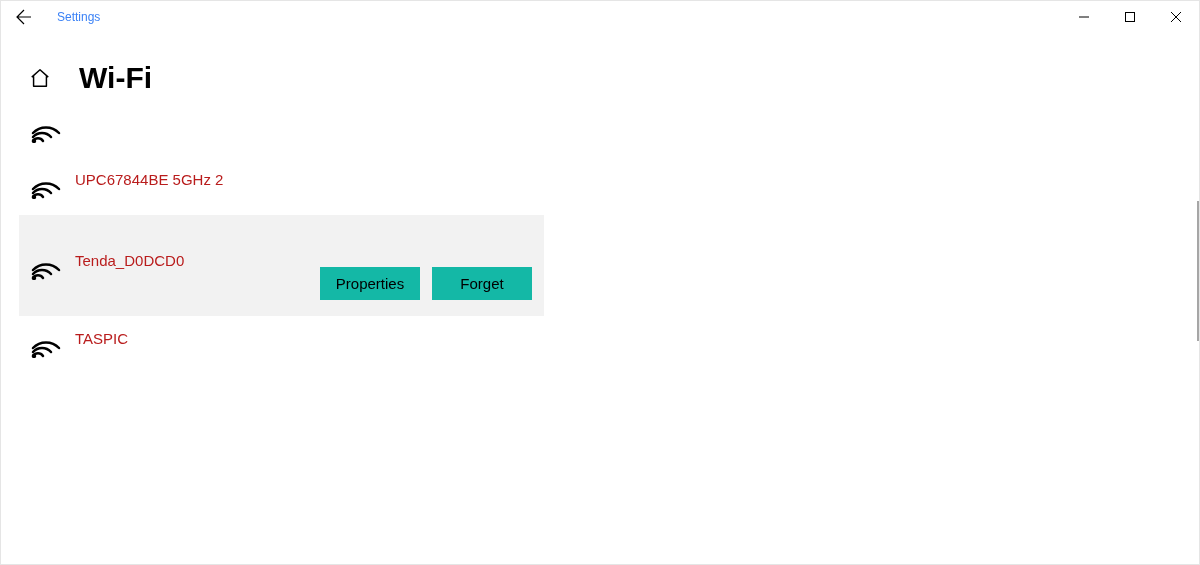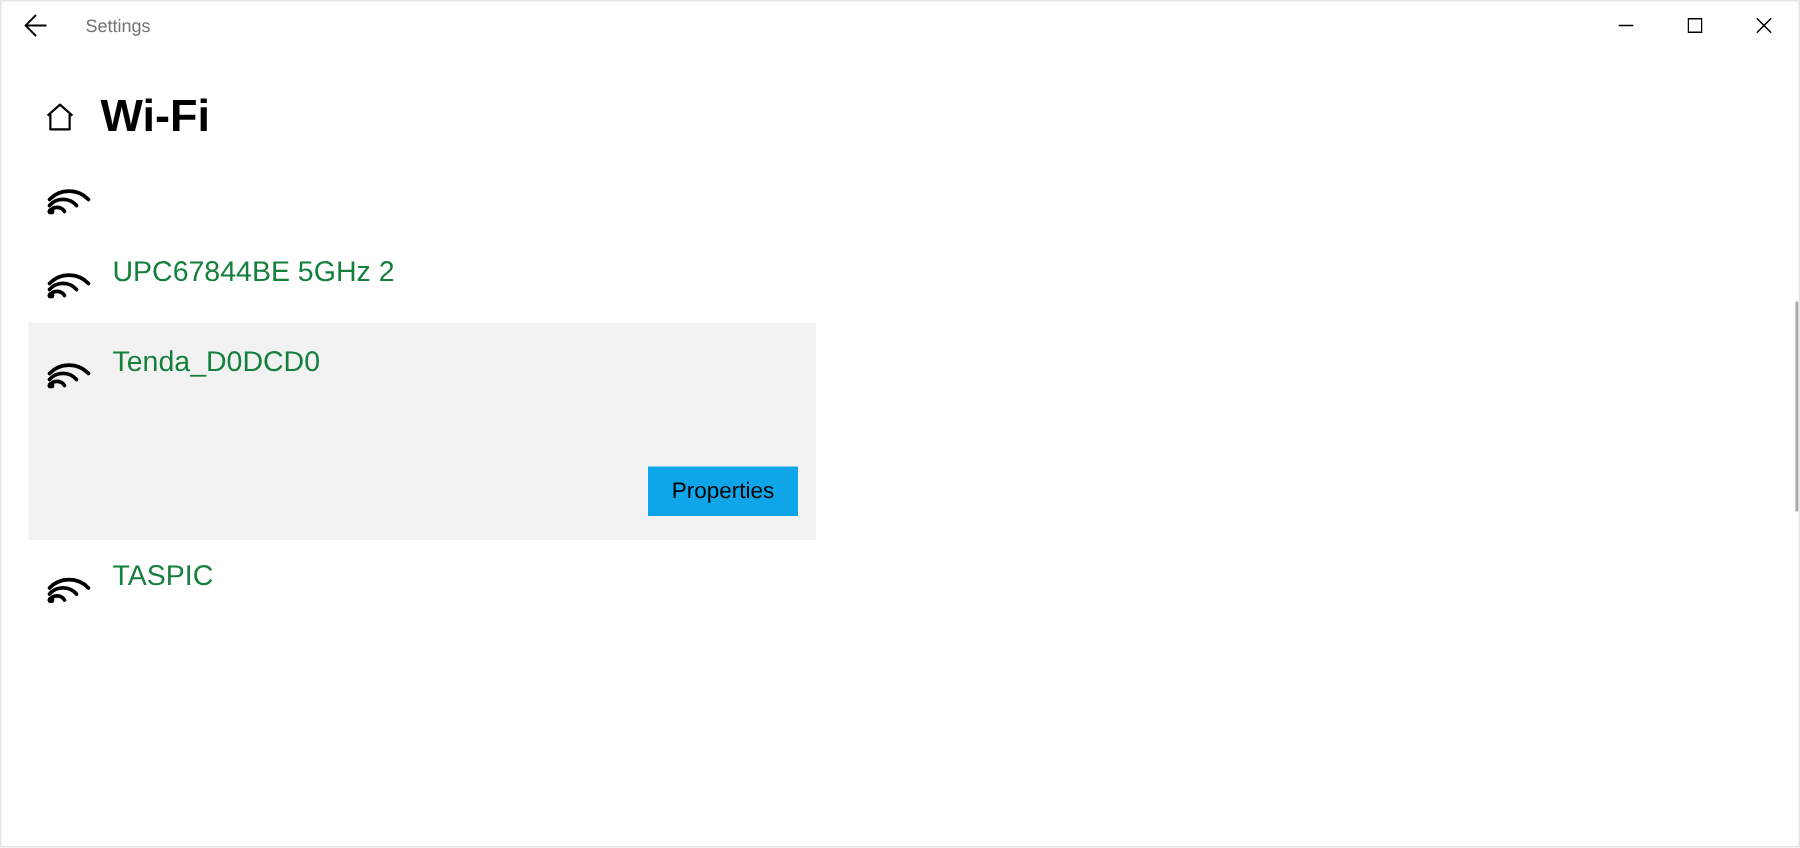--- a/index.html
+++ b/index.html
@@ -36,21 +36,21 @@
       align-items: center;
       justify-content: center;
       cursor: default;
     }
     .back-arrow svg {
       width: 16px;
       height: 16px;
     }
     .window-title {
       font-size: 12px;
-      color: #737373;
+      color: #3b82f6;
     }
     .titlebar-right {
       display: flex;
       height: 32px;
     }
     .win-btn {
       width: 46px;
       height: 32px;
       display: flex;
       align-items: center;
@@ -58,21 +58,21 @@
       cursor: default;
     }
     .win-btn svg {
       width: 10px;
       height: 10px;
     }
     
     .page-header {
       display: flex;
       align-items: center;
-      gap: 16px;
+      gap: 28px;
       padding: 28px 0 4px 28px;
     }
     .home-icon {
       width: 22px;
       height: 22px;
       display: flex;
       align-items: center;
       justify-content: center;
     }
     .home-icon svg {
@@ -96,21 +96,21 @@
       align-items: flex-start;
       padding: 12px 10px 12px 10px;
       gap: 14px;
       min-height: 58px;
     }
     .network-item.no-name {
       min-height: 56px;
     }
     .network-item.selected {
       background: #f2f2f2;
-      flex-direction: column;
+      flex-direction: row;
       padding: 14px 10px 16px 10px;
       align-items: center;
     }
     .network-row {
       display: flex;
       align-items: flex-start;
       gap: 14px;
       width: 100%;
     }
     .wifi-icon {
@@ -119,34 +119,34 @@
       display: flex;
       align-items: center;
       justify-content: center;
       flex-shrink: 0;
     }
     .wifi-icon svg {
       width: 32px;
       height: 30px;
     }
     .network-name {
-      font-size: 19px;
-      color: #15803d;
+      font-size: 15px;
+      color: #b91c1c;
       padding-top: 2px;
     }
     .network-actions {
       display: flex;
       gap: 12px;
       justify-content: flex-end;
       width: 100%;
       margin-top: 38px;
       padding-right: 2px;
     }
     .action-btn {
-      background: #0ea5e9;
+      background: #14b8a6;
       border: none;
       font-size: 15px;
       color: #000;
       padding: 8px 0;
       width: 100px;
       text-align: center;
       cursor: default;
       font-family: inherit;
     }
     
@@ -234,20 +234,21 @@
           <path d="M4 20 A18 18 0 0 1 30 20" stroke="#000" stroke-width="2.5" fill="none" stroke-linecap="round"></path>
           <path d="M4 24 A12 12 0 0 1 22 24" stroke="#000" stroke-width="2.5" fill="none" stroke-linecap="round"></path>
           <path d="M4 28 A6 6 0 0 1 14 28" stroke="#000" stroke-width="2.5" fill="none" stroke-linecap="round"></path>
           <circle cx="5" cy="28" r="2.2" fill="#000"></circle>
         </svg>
       </div>
       <div class="network-name">Tenda_D0DCD0</div>
     </div>
     <div class="network-actions">
       <button class="action-btn">Properties</button>
+      <button class="action-btn">Forget</button>
     </div>
   </div>
 
 
 
   <div class="network-item">
     <div class="wifi-icon">
       <svg viewBox="0 0 32 30">
         <path d="M4 20 A18 18 0 0 1 30 20" stroke="#000" stroke-width="2.5" fill="none" stroke-linecap="round"></path>
         <path d="M4 24 A12 12 0 0 1 22 24" stroke="#000" stroke-width="2.5" fill="none" stroke-linecap="round"></path>

